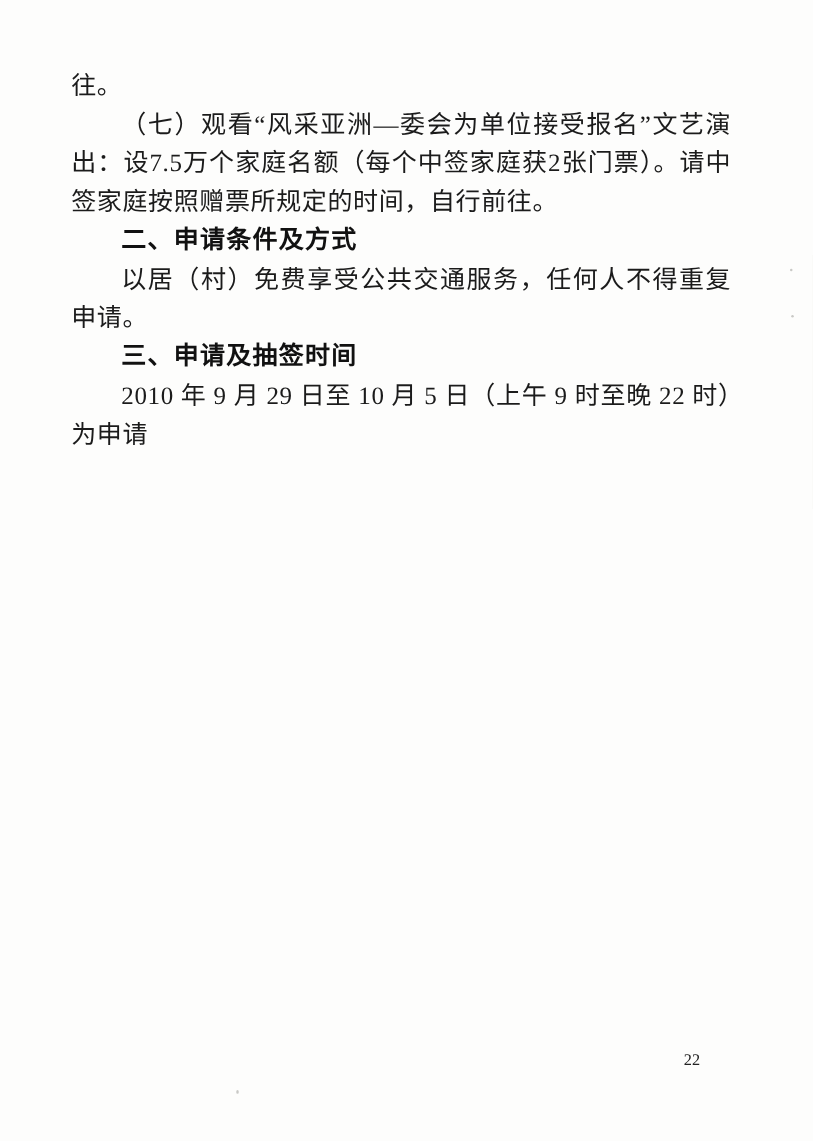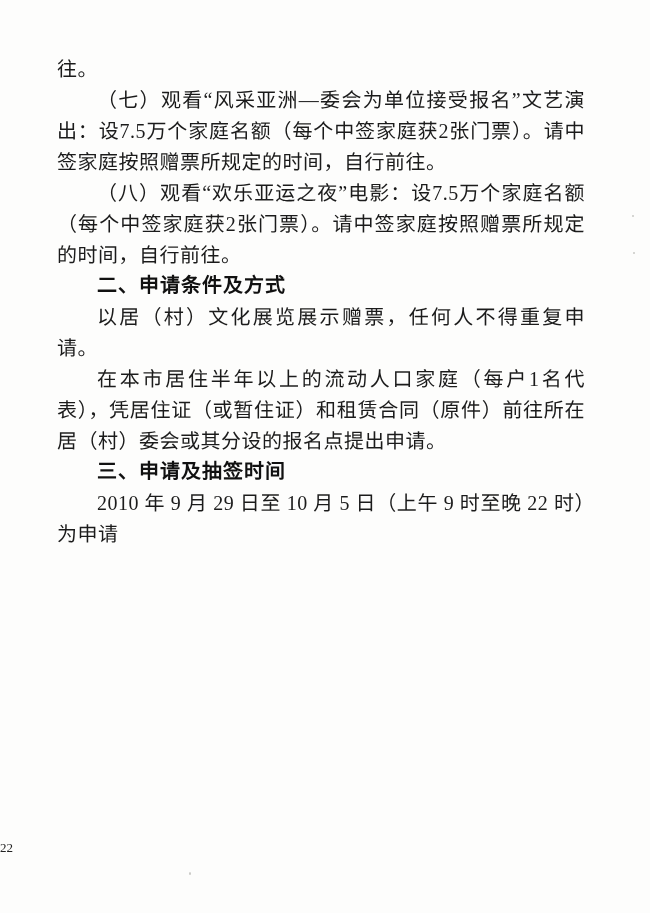--- a/index.html
+++ b/index.html
@@ -45,21 +45,21 @@
     font-weight: bold;
     color: #111111;
     letter-spacing: 1px;
   }
 
   .footer {
     position: absolute;
     top: 840px;
     left: 0;
     width: 560px;
-    text-align: left;
+    text-align: right;
     font-family: "Liberation Serif", "DejaVu Serif", serif;
     font-size: 13px;
     color: #222222;
   }
 
   
   .speck {
     position: absolute;
     background: #c9c9c6;
     border-radius: 50%;
@@ -69,24 +69,22 @@
   .speck-3 { left: 189px; top: 872px; width: 2px; height: 3px; }
 </style>
 </head>
 <body>
 
 <div class="page">
 
   <div class="content">
     <p class="para no-indent">往。</p>
     <p class="para">（七）观看“风采亚洲—委会为单位接受报名”文艺演出：设7.5万个家庭名额（每个中签家庭获2张门票）。请中签家庭按照赠票所规定的时间，自行前往。</p>
-    <p class="para">（八）观看“欢乐亚运之夜”电影：设7.5万个家庭名额（每个中签家庭获2张门票）。请中签家庭按照赠票所规定的时间，自行前往。</p>
     <p class="heading">二、申请条件及方式</p>
-    <p class="para">以居（村）文化展览展示赠票，任何人不得重复申请。</p>
-    <p class="para">在本市居住半年以上的流动人口家庭（每户1名代表），凭居住证（或暂住证）和租赁合同（原件）前往所在居（村）委会或其分设的报名点提出申请。</p>
+    <p class="para">以居（村）免费享受公共交通服务，任何人不得重复申请。</p>
     <p class="heading">三、申请及抽签时间</p>
     <p class="para">2010 年 9 月 29 日至 10 月 5 日（上午 9 时至晚 22 时）为申请</p>
   </div>
 
   <div class="footer">22</div>
 
   <span class="speck speck-1"></span>
   <span class="speck speck-2"></span>
   <span class="speck speck-3"></span>
 

